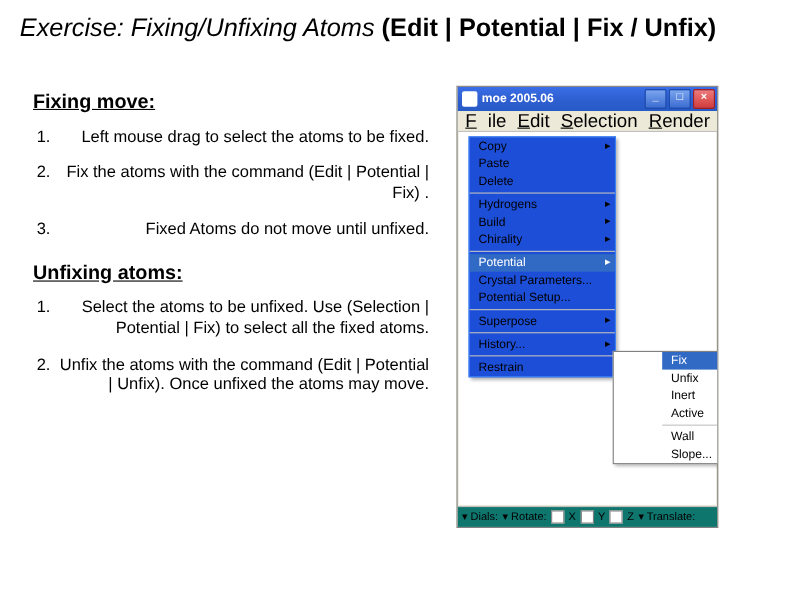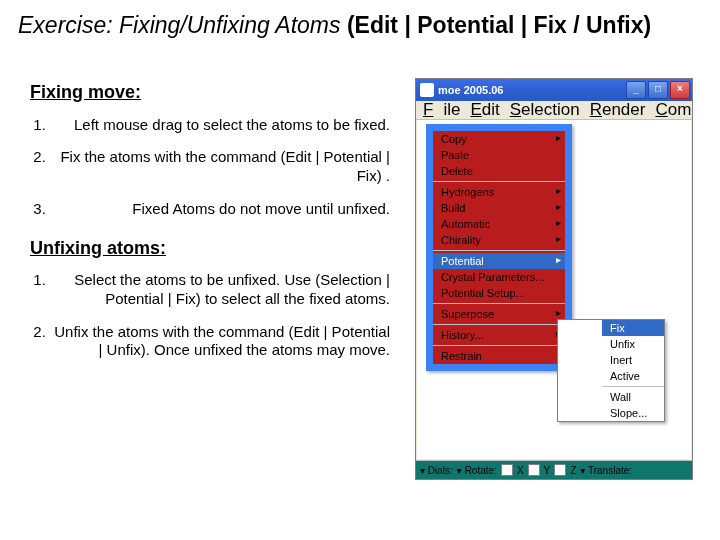--- a/index.html
+++ b/index.html
@@ -48,21 +48,21 @@
     text-align: right;
   }
   ol.steps li {
     margin-bottom: 14px;
     padding-left: 4px;
   }
   .screenshot {
     position: absolute;
     left: 415px;
     top: 78px;
-    width: 278px;
+    width: 238px;
     height: 402px;
     border: 1px solid #808080;
     font-family: Tahoma, Arial, sans-serif;
     font-size: 11px;
     background: #ece9d8;
     box-sizing: border-box;
     overflow: hidden;
   }
   .titlebar {
     height: 22px;
@@ -105,22 +105,22 @@
   .canvas-area {
     position: absolute;
     left: 1px; right: 1px;
     top: 41px; bottom: 20px;
     background: #ffffff;
   }
   .dropdown {
     position: absolute;
     left: 10px; top: 45px;
     width: 132px;
-    background: #b91c1c;
-    border: 7px solid #3b82f6;
+    background: #1d4ed8;
+    border: 1px solid #3b82f6;
     box-shadow: 2px 2px 3px rgba(0,0,0,.3);
     font-size: 11px;
   }
   .dropdown .item {
     padding: 2px 14px 2px 8px;
     position: relative;
     white-space: nowrap;
   }
   .dropdown .item.sel {
     background: #316ac5;
@@ -229,21 +229,20 @@
 
     <div class="canvas-area"></div>
 
     <div class="dropdown">
       <div class="item arrow">Copy</div>
       <div class="item">Paste</div>
       <div class="item">Delete</div>
       <hr>
       <div class="item arrow">Hydrogens</div>
       <div class="item arrow">Build</div>
-      <div class="item arrow">Automatic</div>
       <div class="item arrow">Chirality</div>
       <hr>
       <div class="item arrow sel">Potential</div>
       <div class="item">Crystal Parameters...</div>
       <div class="item">Potential Setup...</div>
       <hr>
       <div class="item arrow">Superpose</div>
       <hr>
       <div class="item arrow">History...</div>
       <hr>

